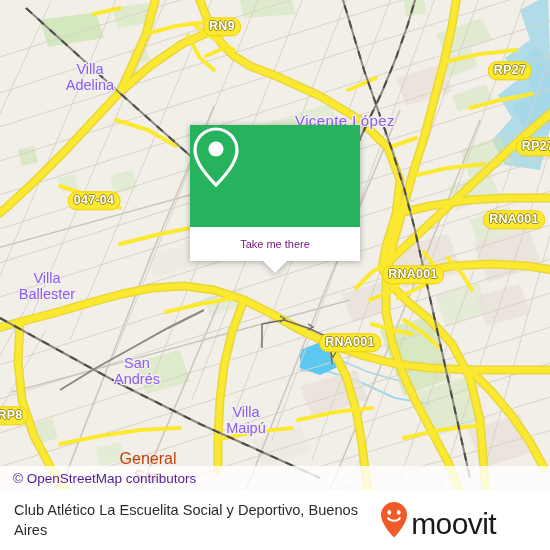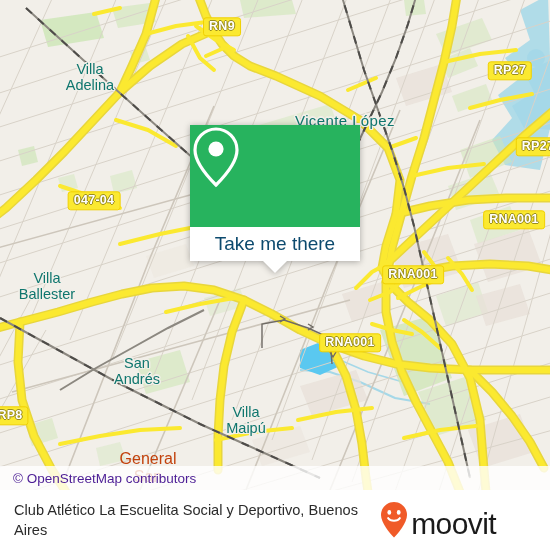--- a/index.html
+++ b/index.html
@@ -29,21 +29,21 @@
     width: 550px;
     height: 490px;
     overflow: hidden;
     background: #f2efe9;
   }
   #map svg { position: absolute; left: 0; top: 0; }
 
   
   .place-label {
     position: absolute;
-    color: #0f766e;
+    color: #8b5cf6;
     text-align: center;
     line-height: 1.12;
     white-space: pre;
     text-shadow:
       1.5px 0 0 #f2efe9, -1.5px 0 0 #f2efe9,
       0 1.5px 0 #f2efe9, 0 -1.5px 0 #f2efe9,
       1px 1px 0 #f2efe9, -1px -1px 0 #f2efe9,
       1px -1px 0 #f2efe9, -1px 1px 0 #f2efe9;
     pointer-events: none;
     transform: translate(-50%, -50%);
@@ -51,21 +51,21 @@
   .place-label.sz-s { font-size: 14.5px; }
   .place-label.sz-m { font-size: 16px; }
   .place-label.sz-l { font-size: 15px; letter-spacing: 0.4px; }
   .place-label.faint { color: #c2410c; text-shadow: none; }
 
   
   .shield {
     position: absolute;
     background: #fbe930;
     border: 1.6px solid #f0d000;
-    border-radius: 3px;
+    border-radius: 9px;
     color: #ffffff;
     font-size: 12.5px;
     font-weight: bold;
     letter-spacing: 0.3px;
     padding: 1px 5px 2px 5px;
     line-height: 1.15;
     white-space: nowrap;
     text-shadow:
       1px 0 0 #9a8d1e, -1px 0 0 #9a8d1e,
       0 1px 0 #9a8d1e, 0 -1px 0 #9a8d1e;
@@ -89,22 +89,22 @@
     justify-content: center;
   }
   #popup-body {
     height: 34px;
     background: #ffffff;
     display: flex;
     align-items: center;
     justify-content: center;
   }
   #popup-label {
-    font-size: 19px;
-    color: #0c4a6e;
+    font-size: 11px;
+    color: #701a75;
   }
   #popup-tail {
     position: absolute;
     left: 50%;
     top: 136px;
     transform: translateX(-50%);
     width: 0;
     height: 0;
     border-left: 12px solid transparent;
     border-right: 12px solid transparent;

